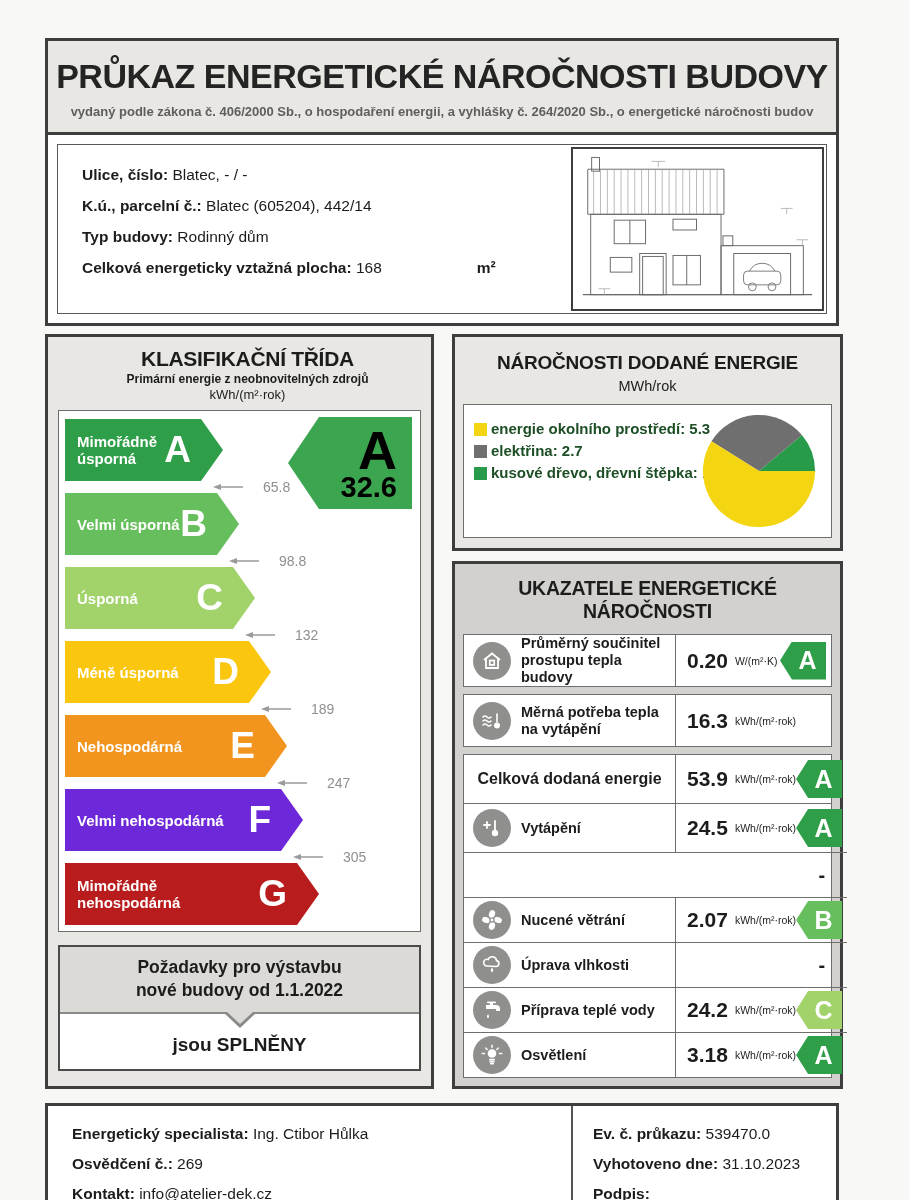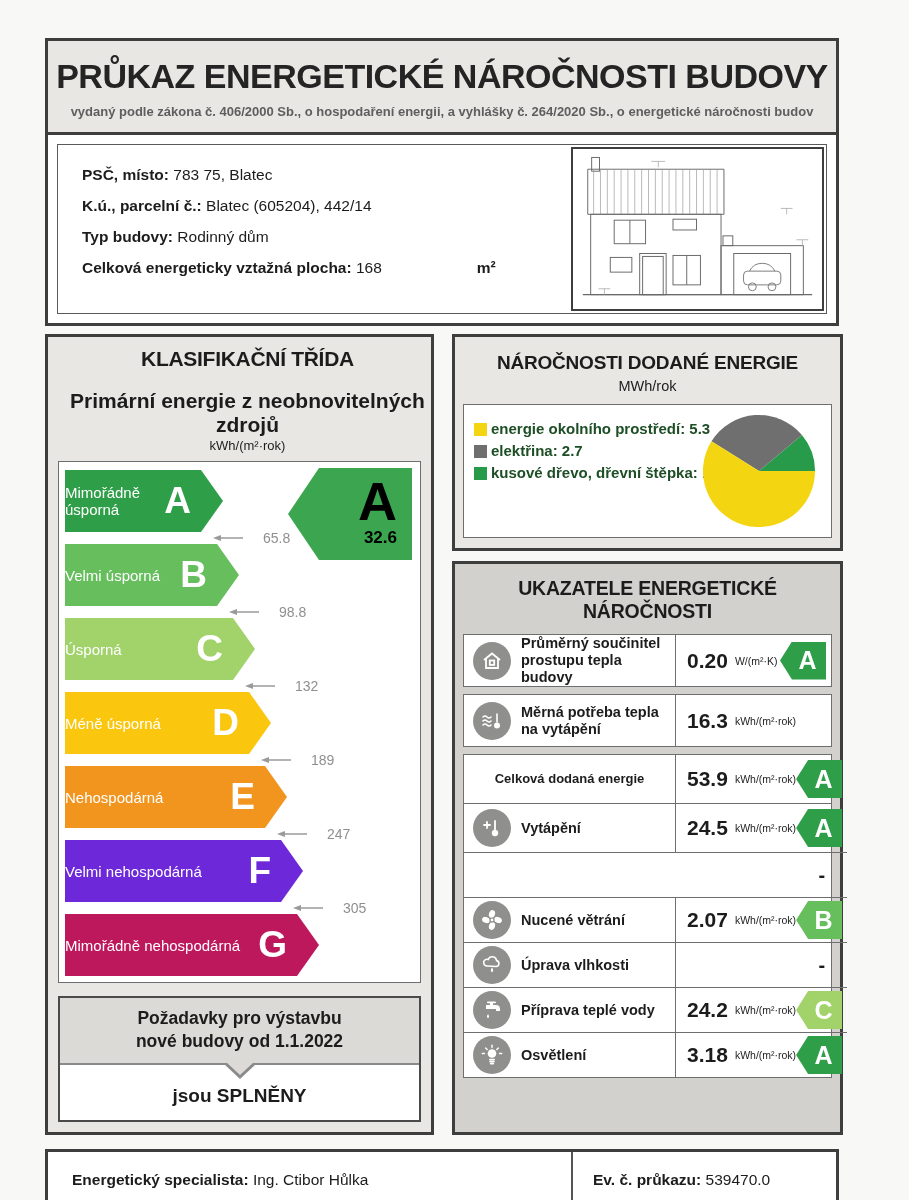--- a/index.html
+++ b/index.html
@@ -21,34 +21,34 @@
   .addr-unit { display:inline-block; margin-left:95px; font-weight:bold; }
   .drawing-box { width:253px; border:2px solid #3e3e3e; margin:2px; background:#fff; display:flex; align-items:center; justify-content:center; }
 
   
   .columns { display:flex; gap:18px; margin-top:8px; align-items:stretch; }
 
   
   .left-col { width:389px; background:#e8e7e4; padding-bottom:10px; }
   .cls-header { text-align:center; padding:10px 4px 6px 20px; }
   .cls-title { font-size:21px; font-weight:bold; letter-spacing:-0.3px; }
-  .cls-sub { font-size:21px; font-weight:bold; margin-top:18px; }
+  .cls-sub { font-size:12px; font-weight:bold; margin-top:1px; }
   .cls-unit { font-size:13px; margin-top:1px; }
   .scale-box { margin:2px 10px 0 10px; background:#fff; border:1px solid #6e6e6e; position:relative; padding:8px 0 6px 6px; }
   .scale-row { height:62px; display:flex; align-items:center; color:#fff;
                clip-path:polygon(0 0, calc(100% - 22px) 0, 100% 50%, calc(100% - 22px) 100%, 0 100%); }
-  .scale-label { flex:1; font-size:15px; font-weight:normal; line-height:17px; }
+  .scale-label { flex:1; font-size:15px; font-weight:bold; line-height:17px; padding-left:12px; }
   .scale-letter { font-size:37px; font-weight:bold; padding-right:32px; }
   .thr-row { height:12px; display:flex; align-items:center; gap:20px; }
   .thr-num { font-size:14px; color:#8f8f8f; }
   .big-arrow { position:absolute; top:6px; right:8px; width:124px; height:92px; color:#000;
                clip-path:polygon(0 50%, 25% 0, 100% 0, 100% 100%, 25% 100%);
                display:flex; flex-direction:column; align-items:flex-end; justify-content:center; padding-right:15px; }
   .big-letter { font-size:54px; font-weight:bold; line-height:48px; }
-  .big-value { font-size:17px; font-weight:bold; line-height:26px; }
+  .big-value { font-size:29px; font-weight:bold; line-height:26px; }
   .req-box { margin:13px 10px 0 10px; border:2px solid #4a4a4a; background:#fff; }
   .req-head { background:#dbdad7; border-bottom:2px solid #8a8a8a; text-align:center; padding:9px 0 10px 0; position:relative; }
   .req-head div { font-size:17.5px; font-weight:bold; line-height:23px; }
   .req-head::before { content:""; position:absolute; left:50%; bottom:-16px; transform:translateX(-50%);
     border-left:17px solid transparent; border-right:17px solid transparent; border-top:16px solid #8a8a8a; }
   .req-head::after { content:""; position:absolute; left:50%; bottom:-12px; transform:translateX(-50%);
     border-left:14px solid transparent; border-right:14px solid transparent; border-top:13px solid #dbdad7; }
   .req-status { text-align:center; font-size:19px; font-weight:bold; padding:20px 0 13px 0; }
 
   
@@ -62,21 +62,21 @@
   .legend-swatch { width:13px; height:13px; flex:0 0 13px; }
   .pie-svg { position:absolute; right:13px; top:7px; }
 
   .indicators-box { background:#d2d1ce; flex:1; padding:0 8px 8px 8px; }
   .ind-title { text-align:center; font-size:19.5px; font-weight:bold; letter-spacing:-0.2px; padding:13px 0 11px 0; }
   .ind-row { background:#fff; border:1px solid #6e6e6e; display:flex; align-items:stretch; }
   .ind-row.single { height:53px; margin-bottom:7px; }
   .ind-left { width:212px; display:flex; align-items:center; border-right:1px solid #6e6e6e; }
   .ind-left.center { justify-content:center; }
   .ind-label { font-size:14.5px; font-weight:bold; line-height:17px; padding-right:4px; }
-  .ind-label.big { font-size:13px; line-height:20px; padding:0 2px; }
+  .ind-label.big { font-size:16px; line-height:20px; padding:0 2px; }
   .ind-right { flex:1; display:flex; align-items:center; padding-left:11px; }
   .ind-value { font-size:21px; font-weight:bold; }
   .ind-unit { font-size:10.5px; margin-left:7px; color:#1c1c1c; }
   .ind-dash { margin-left:auto; padding-right:22px; font-size:20px; font-weight:bold; }
   .badge { margin-left:auto; margin-right:5px; width:46px; height:38px; color:#fff;
            clip-path:polygon(0 50%, 26% 0, 100% 0, 100% 100%, 26% 100%);
            display:flex; align-items:center; justify-content:center; padding-left:9px;
            font-size:25px; font-weight:bold; }
   .icon-circle { width:38px; height:38px; border-radius:50%; background:#8f8f8d; margin:0 10px 0 9px; flex:0 0 38px;
                  display:flex; align-items:center; justify-content:center; }
@@ -97,21 +97,21 @@
 <div class="page">
 
   <section class="top-section frame">
     <div class="header-bar">
       <div class="main-title">PRŮKAZ ENERGETICKÉ NÁROČNOSTI BUDOVY</div>
       <div class="sub-title">vydaný podle zákona č. 406/2000 Sb., o hospodaření energii, a vyhlášky č. 264/2020 Sb., o energetické náročnosti budov</div>
     </div>
     <div class="addr-wrap">
       <div class="addr-box">
         <div class="addr-lines">
-          <div class="addr-line"><b>PSČ, místo:</b> <span>783 75, Blatec</span></div>
+          <div class="addr-line"><b>Ulice, číslo:</b> <span>Blatec, - / -</span></div>
           <div class="addr-line"><b>K.ú., parcelní č.:</b> <span>Blatec (605204), 442/14</span></div>
           <div class="addr-line"><b>Typ budovy:</b> <span>Rodinný dům</span></div>
           <div class="addr-line"><b>Celková energeticky vztažná plocha:</b> <span>168</span><span class="addr-unit">m²</span></div>
         </div>
         <div class="drawing-box">
           <svg width="245" height="160" viewBox="0 0 250 162">
             <g stroke="#6a6a6a" stroke-width="1" fill="none">
 
               <rect x="17" y="8" width="8" height="14"></rect>
 
@@ -255,21 +255,21 @@
           <span class="scale-letter">F</span>
         </div>
         <div class="thr-row" style="padding-left: 228px;">
           <svg width="30" height="8">
               <line x1="6" y1="4" x2="30" y2="4" stroke="#9a9a9a" stroke-width="1.5"></line>
               <polygon points="0,4 8,1 8,7" fill="#9a9a9a"></polygon>
             </svg>
           <span class="thr-num">305</span>
         </div>
 
-        <div class="scale-row" style="width: 254px; background: #be185d; gap: 12px;">
+        <div class="scale-row" style="width: 254px; background: #b91c1c; gap: 12px;">
           <span class="scale-label">Mimořádně nehospodárná</span>
           <span class="scale-letter">G</span>
         </div>
 
         <div class="big-arrow" style="background: rgb(59, 166, 79);">
           <div class="big-letter">A</div>
           <div class="big-value">32.6</div>
         </div>
       </div>
 

